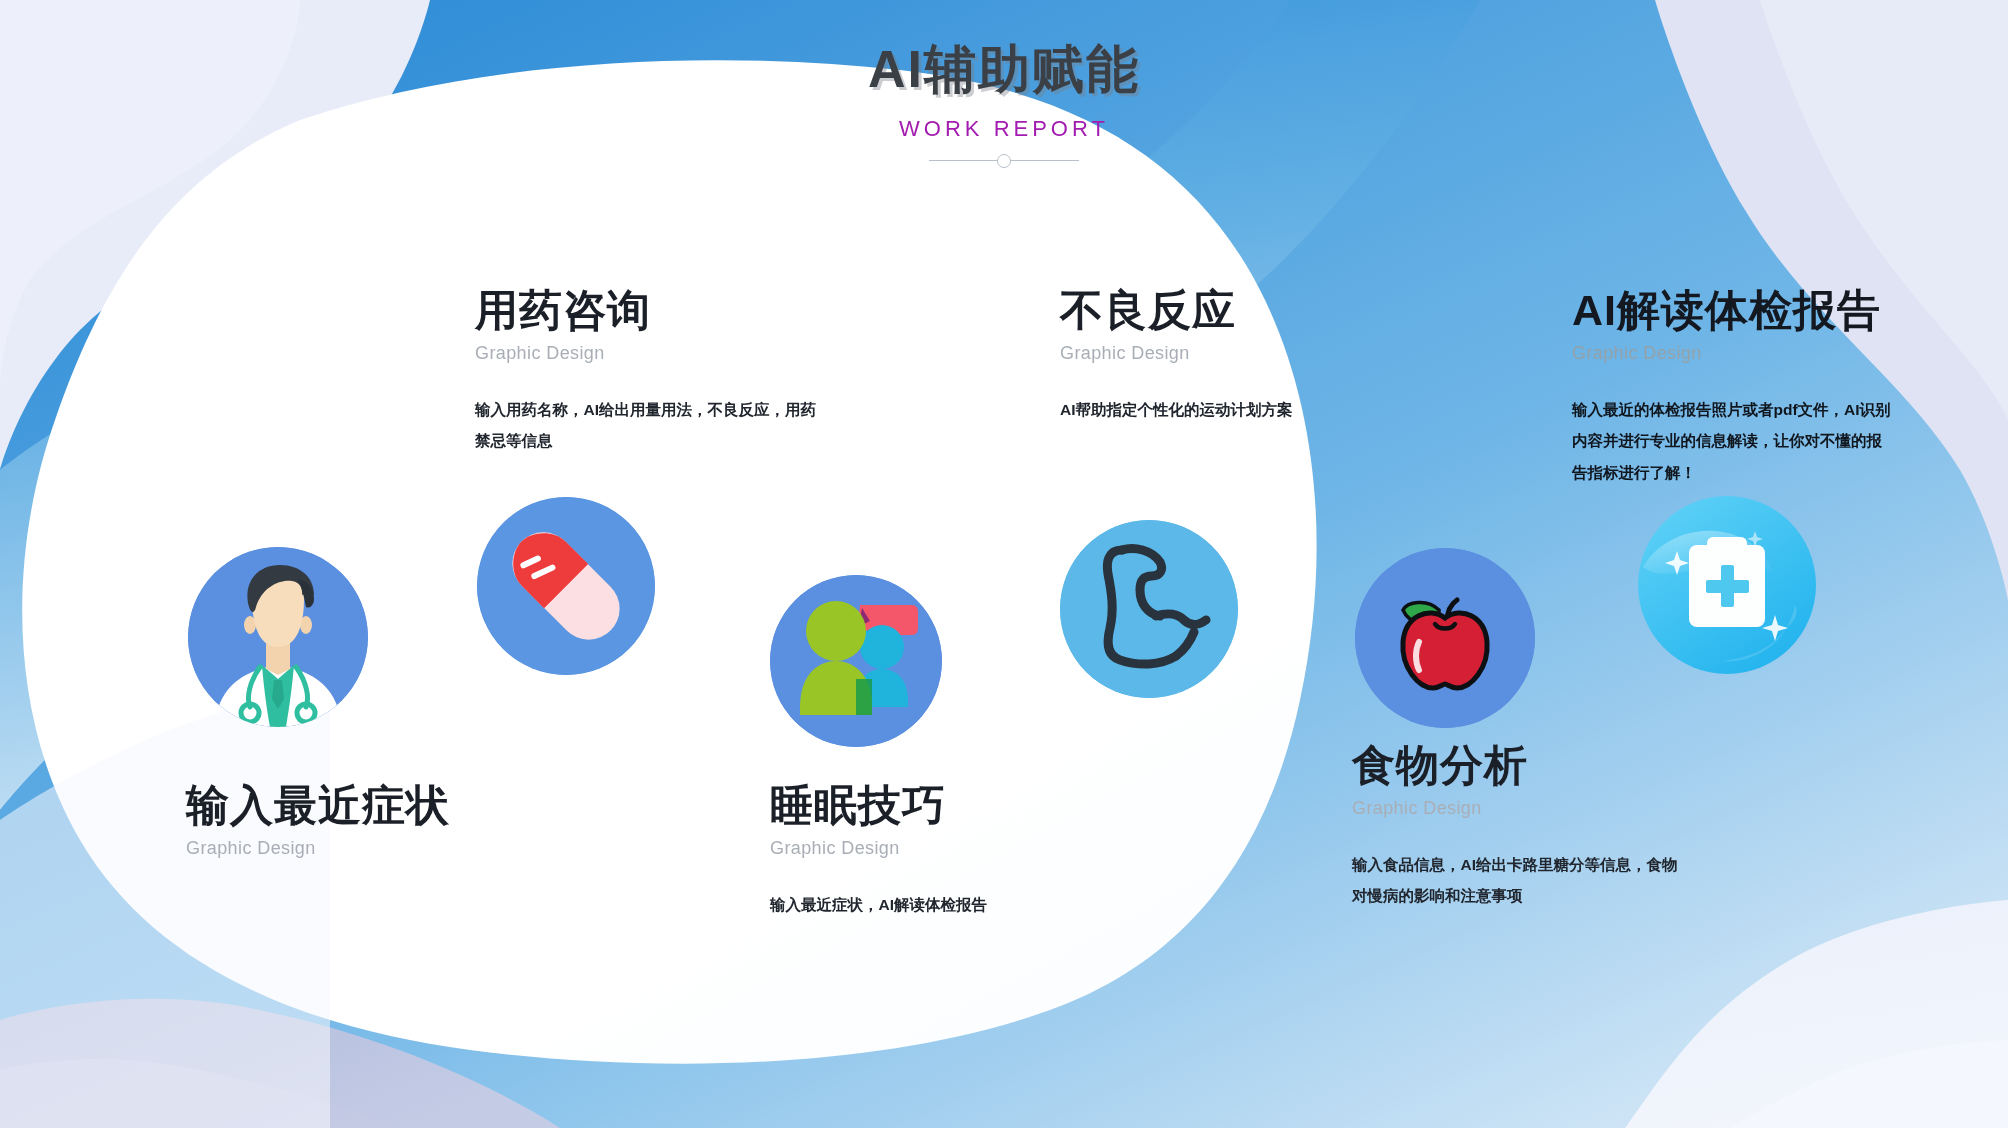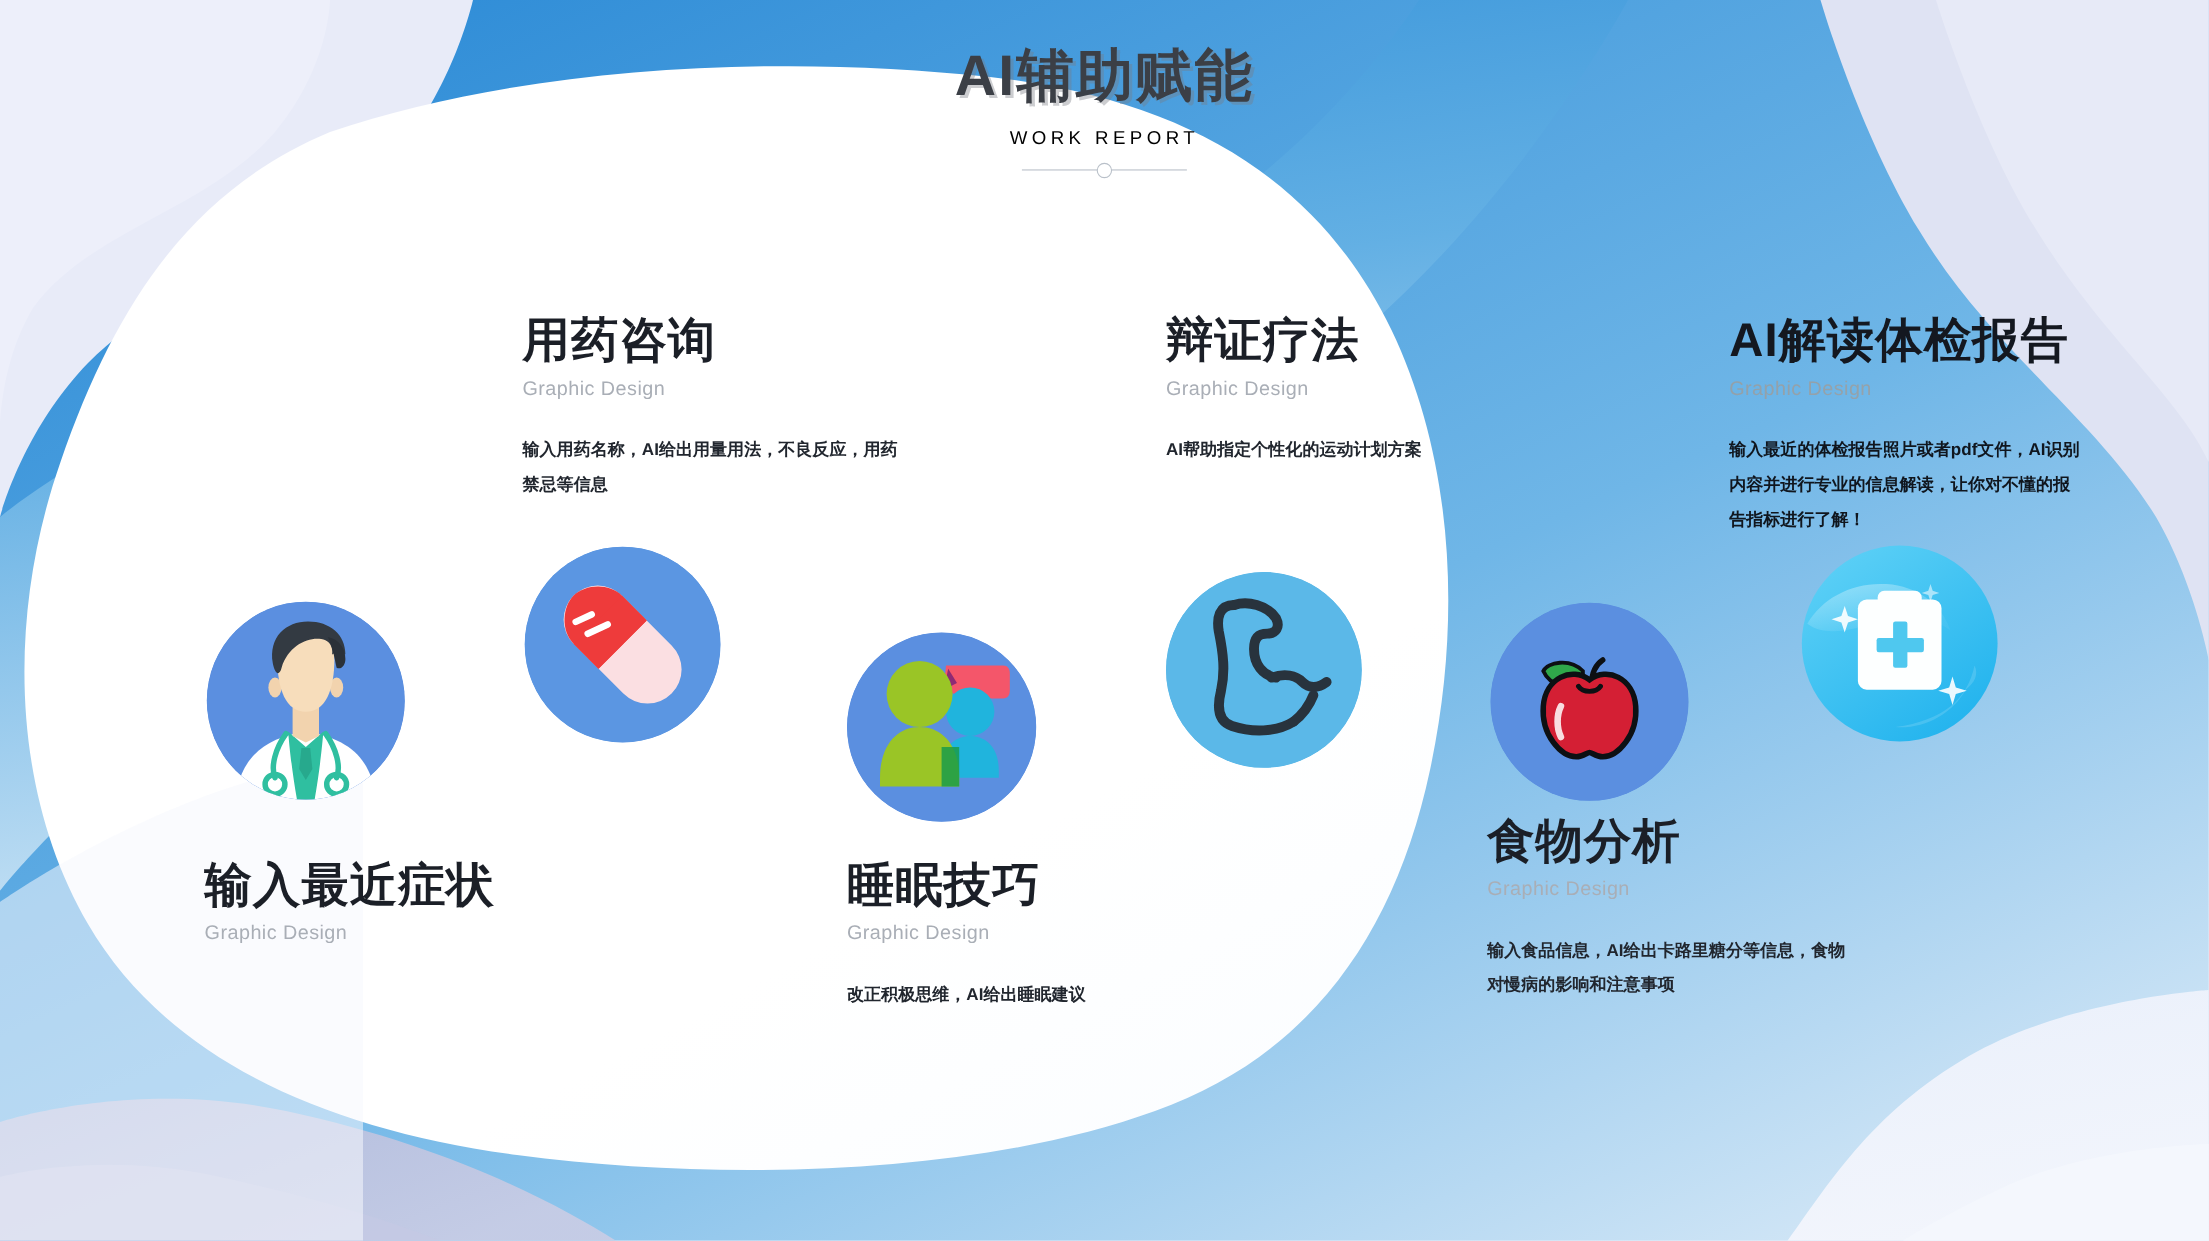--- a/index.html
+++ b/index.html
@@ -15,21 +15,21 @@
   .bg-layer { position:absolute; inset:0; }
   .bg-svg { position:absolute; inset:0; width:2008px; height:1128px; display:block; }
 
   
   .header { position:absolute; left:0; top:40px; width:2008px; text-align:center; z-index:6; }
   .title {
     font-size:52px; font-weight:bold; color:#3b3f46; letter-spacing:2px;
     line-height:1.15; text-shadow:3px 3px 0 rgba(120,124,132,.38);
   }
   .subtitle {
-    margin-top:16px; font-size:17px; letter-spacing:4px; color:#000000; font-weight:400;
+    margin-top:16px; font-size:22px; letter-spacing:4px; color:#a21caf; font-weight:400;
   }
   .divider { margin:12px auto 0; width:150px; height:14px; position:relative; }
   .divider .bar { position:absolute; top:6px; left:0; width:150px; height:1.5px; background:#b9c0c9; }
   .divider .dot {
     position:absolute; top:0; left:50%; margin-left:-7px; width:14px; height:14px;
     border-radius:50%; border:1.5px solid #b9c0c9; background:#ffffff;
   }
 
   
   .block { position:absolute; z-index:5; }
@@ -262,40 +262,40 @@
     </div>
   </div>
 
   <div class="block" style="left:475px; top:285px; width:350px;">
     <div class="b-title">用药咨询</div>
     <div class="b-sub">Graphic Design</div>
     <div class="b-desc" style="width:345px;">输入用药名称，AI给出用量用法，不良反应，用药禁忌等信息</div>
   </div>
 
   <div class="block" style="left:1060px; top:285px; width:300px;">
-    <div class="b-title">辩证疗法</div>
+    <div class="b-title">不良反应</div>
     <div class="b-sub">Graphic Design</div>
     <div class="b-desc" style="width:300px;">AI帮助指定个性化的运动计划方案</div>
   </div>
 
   <div class="block" style="left:1572px; top:285px; width:330px;">
     <div class="b-title onblue">AI解读体检报告</div>
     <div class="b-sub faded">Graphic Design</div>
     <div class="b-desc onblue" style="width:320px;">输入最近的体检报告照片或者pdf文件，AI识别内容并进行专业的信息解读，让你对不懂的报告指标进行了解！</div>
   </div>
 
   <div class="block" style="left:186px; top:780px; width:340px;">
     <div class="b-title">输入最近症状</div>
     <div class="b-sub">Graphic Design</div>
   </div>
 
   <div class="block" style="left:770px; top:780px; width:300px;">
     <div class="b-title">睡眠技巧</div>
     <div class="b-sub">Graphic Design</div>
-    <div class="b-desc" style="width:300px;">改正积极思维，AI给出睡眠建议</div>
+    <div class="b-desc" style="width:300px;">输入最近症状，AI解读体检报告</div>
   </div>
 
   <div class="block" style="left:1352px; top:740px; width:340px;">
     <div class="b-title">食物分析</div>
     <div class="b-sub">Graphic Design</div>
     <div class="b-desc" style="width:330px;">输入食品信息，AI给出卡路里糖分等信息，食物对慢病的影响和注意事项</div>
   </div>
 
 </div>
 

